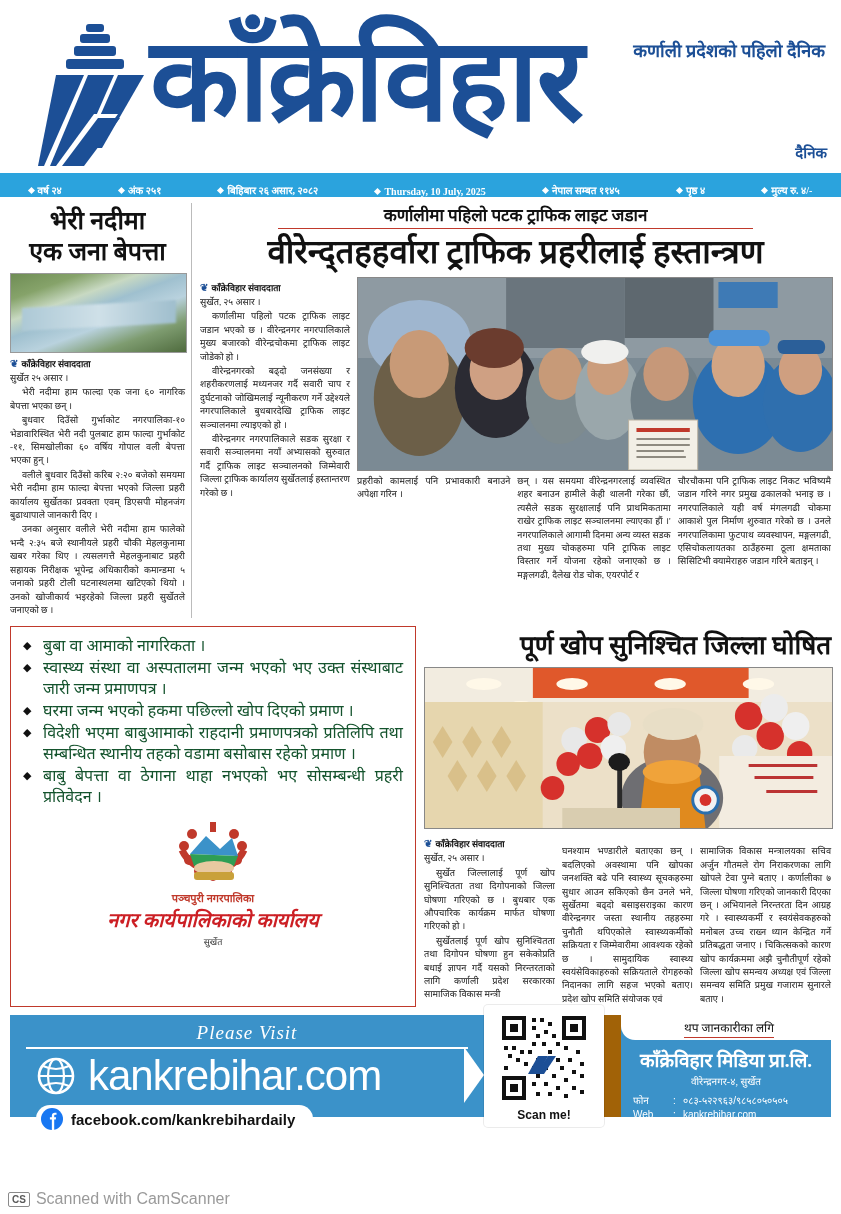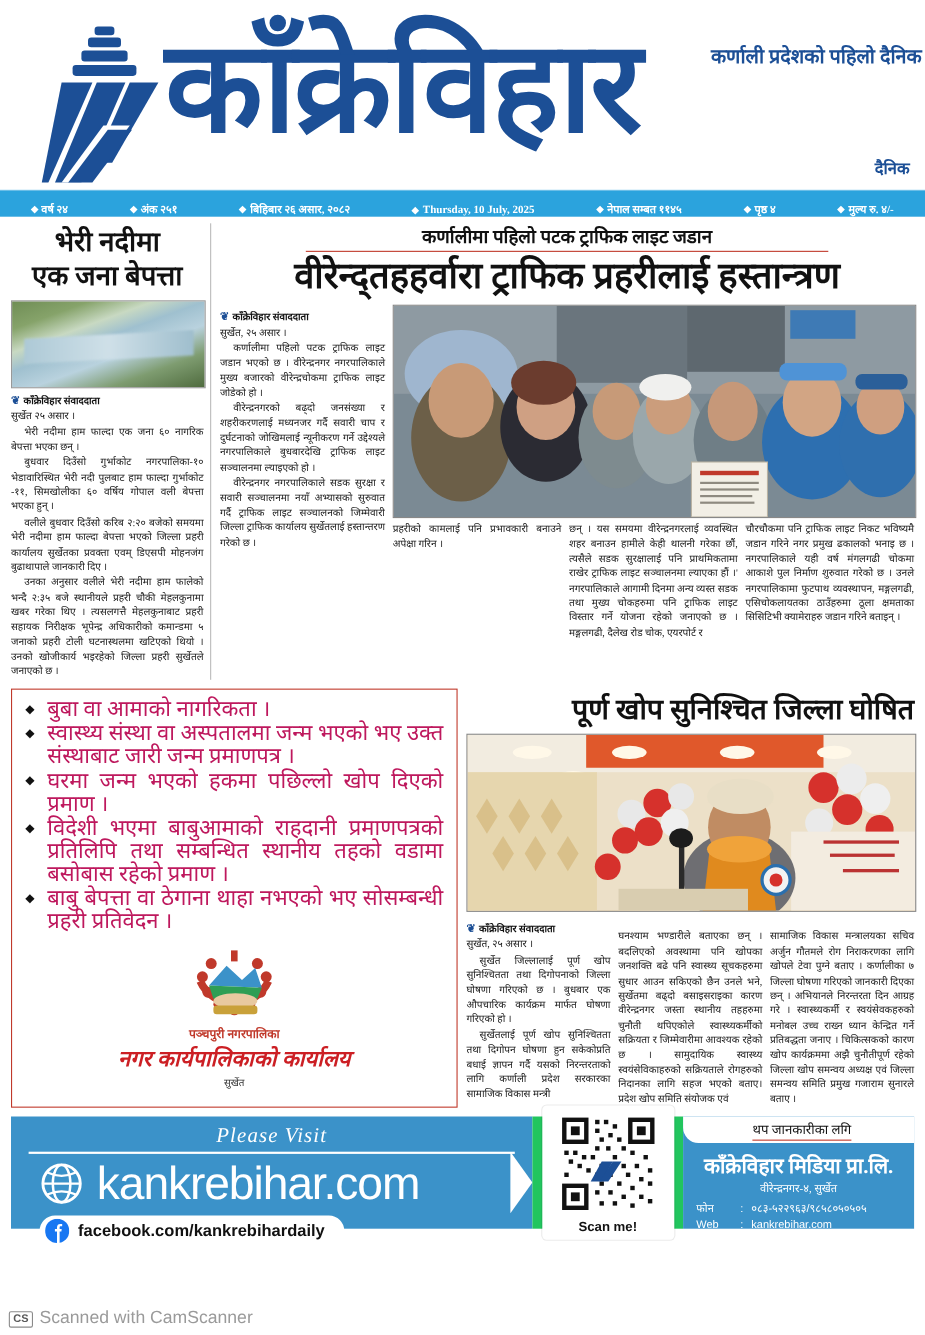--- a/index.html
+++ b/index.html
@@ -19,21 +19,21 @@
     position:absolute;left:150px;top:26px;
     font-family:"Liberation Serif", serif;
     font-weight:bold;
     font-size:116px;
     line-height:110px;
     color:#1c4f96;
     letter-spacing:-2px;
     white-space:nowrap;
   }
   .mast-tagline{
-    position:absolute;right:3px;top:38px;
+    position:absolute;right:16px;top:38px;
     font-family:"Liberation Serif", serif;
     font-size:18px;font-weight:bold;color:#1c4f96;
     white-space:nowrap;
   }
   .mast-sub{
     position:absolute;right:14px;top:142px;
     font-family:"Liberation Serif", serif;
     font-size:15px;font-weight:bold;color:#1c4f96;
   }
 
@@ -112,21 +112,21 @@
     border:1.5px solid #c0392b;background:#fff;
   }
   .redbox-head{
     background:#cc1f24;color:#fff;
     font-family:"Liberation Serif", serif;font-weight:bold;
     font-size:19px;padding:5px 10px;
   }
   .redlist{margin:0;padding:8px 12px 2px 12px;list-style:none;}
   .redlist li{
     font-family:"Liberation Serif", serif;
-    font-size:20px;line-height:21px;color:#be185d;
+    font-size:16px;line-height:21px;color:#14532d;
     position:relative;padding-left:20px;margin-bottom:1px;
     text-align:justify;
   }
   .redlist li::before{
     content:"\25C6";position:absolute;left:0;top:0;color:#111;font-size:11px;
   }
   .emblem-wrap{text-align:center;padding:6px 0 10px 0;}
   .emblem{width:82px;height:72px;margin:0 auto;}
   .org-small{
     font-family:"Liberation Serif", serif;font-size:11px;font-weight:bold;
@@ -171,22 +171,22 @@
     margin:8px 0 0 26px;background:#fff;border-radius:20px;
     display:inline-flex;align-items:center;gap:8px;
     padding:3px 18px 3px 5px;
   }
   .fb-icon{width:22px;height:22px;flex:0 0 22px;}
   .fb-text{
     font-family:"Liberation Sans", sans-serif;font-weight:bold;
     font-size:15px;color:#111;
   }
   .ad-qr{
-    width:137px;flex:0 0 137px;background:#22c55e;position:relative;
-    display:flex;align-items:center;justify-content:center;
+    width:137px;flex:0 0 137px;background:#a16207;position:relative;
+    display:flex;align-items:center;justify-content:flex-start;
   }
   .qr-card{
     background:#fff;border-radius:4px;padding:7px 7px 3px 7px;
     width:106px;text-align:center;
     box-shadow:0 0 0 1px rgba(0,0,0,.08);
   }
   .qr-img{width:92px;height:92px;display:block;margin:0 auto;}
   .scanme{
     font-family:"Liberation Sans", sans-serif;font-weight:bold;
     font-size:12px;color:#111;padding:4px 0 2px 0;

